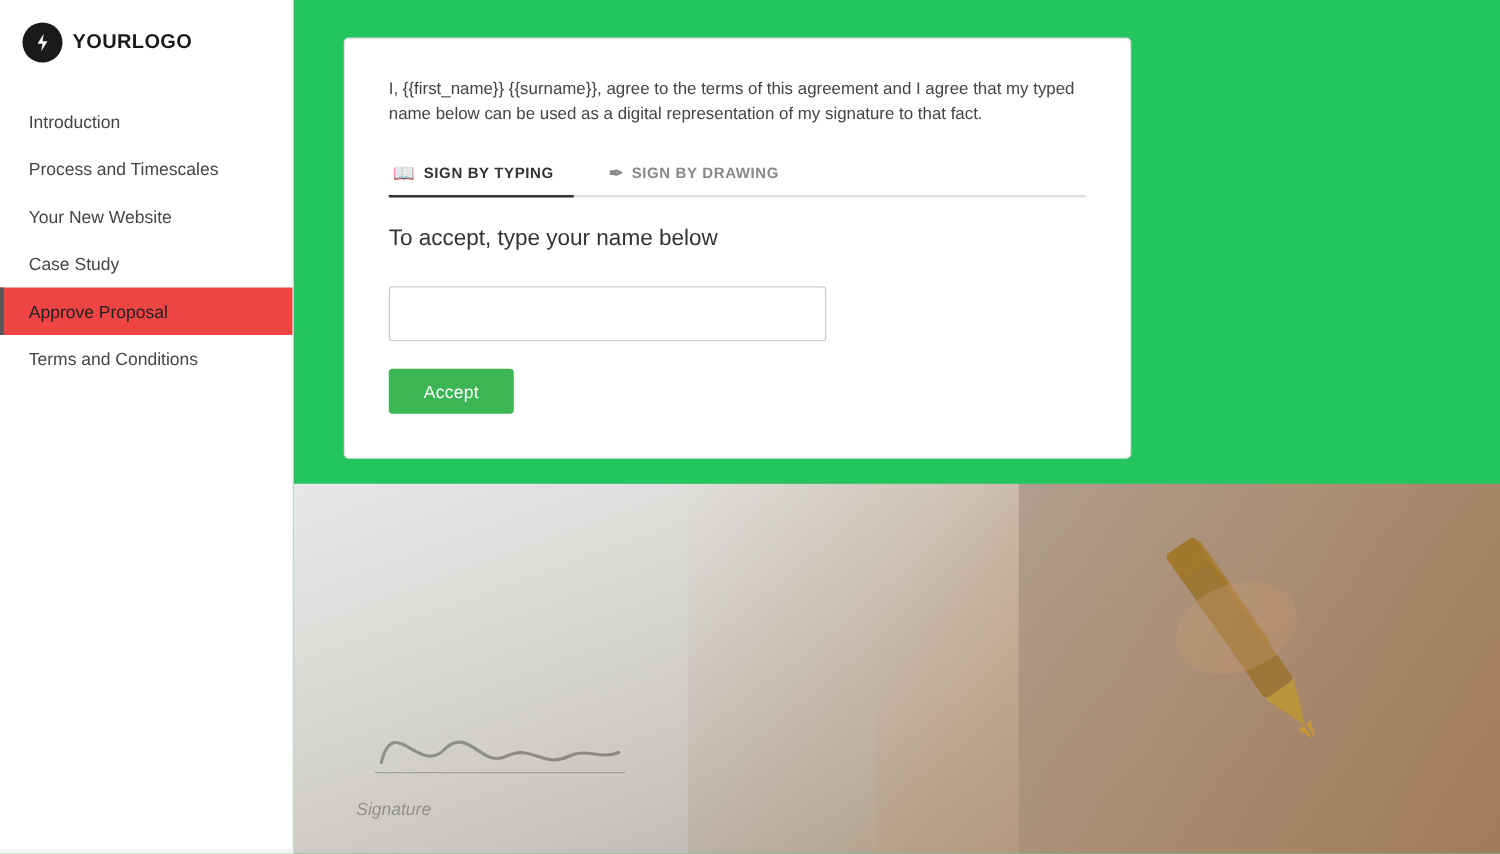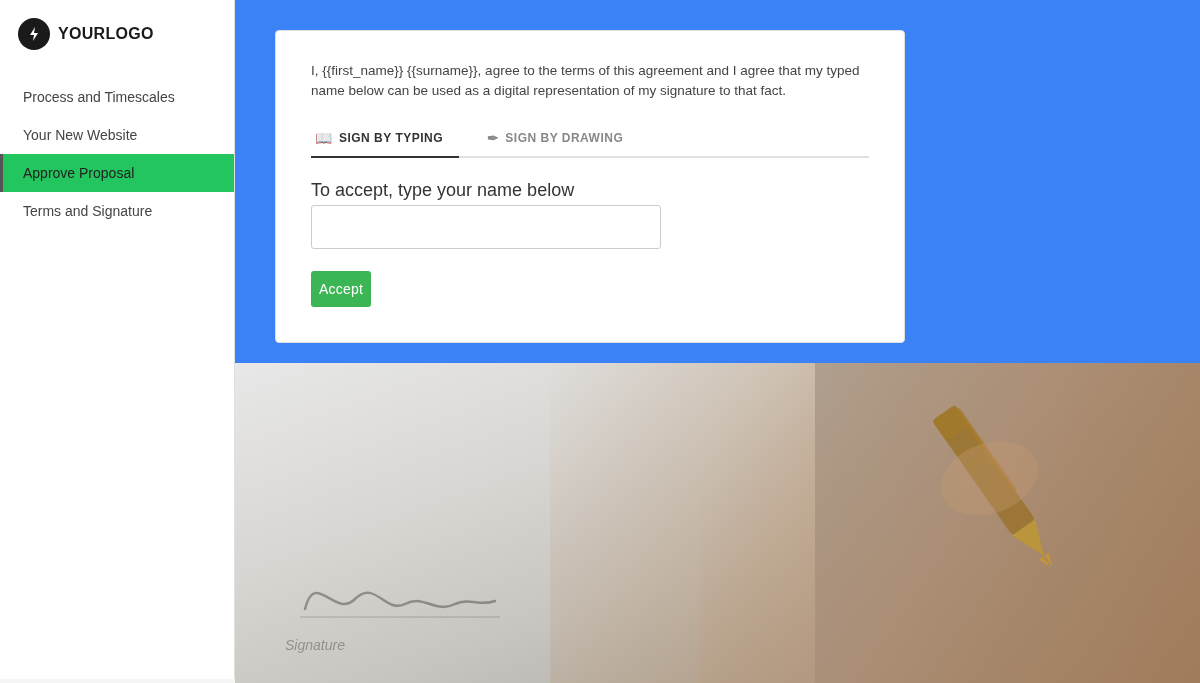--- a/index.html
+++ b/index.html
@@ -49,33 +49,33 @@
     }
     .nav-item {
       padding: 11px 20px;
       font-size: 14px;
       color: #444;
       cursor: pointer;
       border-left: 3px solid transparent;
       transition: background 0.15s;
     }
     .nav-item.active {
-      background: #22c55e;
+      background: #ef4444;
       border-left: 3px solid #555;
       color: #222;
       font-weight: 500;
     }
 
     
     .main {
       flex: 1;
       display: flex;
       flex-direction: column;
       overflow: hidden;
-      background: #3b82f6;
+      background: #22c55e;
     }
 
     
     .card-area {
       padding: 30px 40px 20px 40px;
       flex-shrink: 0;
     }
     .signature-card {
       background: #ffffff;
       border: 1px solid #e0e0e0;
@@ -117,40 +117,40 @@
     }
     .tab-icon {
       font-size: 14px;
     }
 
     
     .sign-label {
       font-size: 18px;
       font-weight: 400;
       color: #333;
-      margin-bottom: 4px;
+      margin-bottom: 28px;
     }
     .name-input {
       width: 350px;
       height: 44px;
       border: 1px solid #ccc;
       border-radius: 3px;
       padding: 0 12px;
       font-size: 14px;
       outline: none;
       display: block;
       margin-bottom: 22px;
       background: #fff;
     }
     .accept-btn {
       background: #3cb554;
       color: #fff;
       border: none;
       border-radius: 3px;
-      padding: 10px 8px;
+      padding: 10px 28px;
       font-size: 14px;
       font-weight: 500;
       cursor: pointer;
       letter-spacing: 0.2px;
     }
 
     
     .bottom-image {
       flex: 1;
       background: linear-gradient(135deg, #d4d4d4 0%, #b8b5b0 30%, #a0a0a0 60%, #8a8a8a 100%);
@@ -212,24 +212,26 @@
       <svg width="16" height="16" viewBox="0 0 16 16" fill="none">
         <polygon points="9,1 4,9 8,9 7,15 12,7 8,7" fill="white"></polygon>
       </svg>
     </div>
     <div class="logo-text">
       <span class="your">YOUR</span><span class="logo">LOGO</span>
     </div>
   </div>
 
   <nav class="sidebar-nav">
+    <div class="nav-item">Introduction</div>
     <div class="nav-item">Process and Timescales</div>
     <div class="nav-item">Your New Website</div>
+    <div class="nav-item">Case Study</div>
     <div class="nav-item active">Approve Proposal</div>
-    <div class="nav-item">Terms and Signature</div>
+    <div class="nav-item">Terms and Conditions</div>
   </nav>
 </div>
 
 <div class="main">
 
   <div class="card-area">
     <div class="signature-card">
       <p class="agreement-text">I, {{first_name}} {{surname}}, agree to the terms of this agreement and I agree that my typed name below can be used as a digital representation of my signature to that fact.</p>
 
       <div class="tabs">

